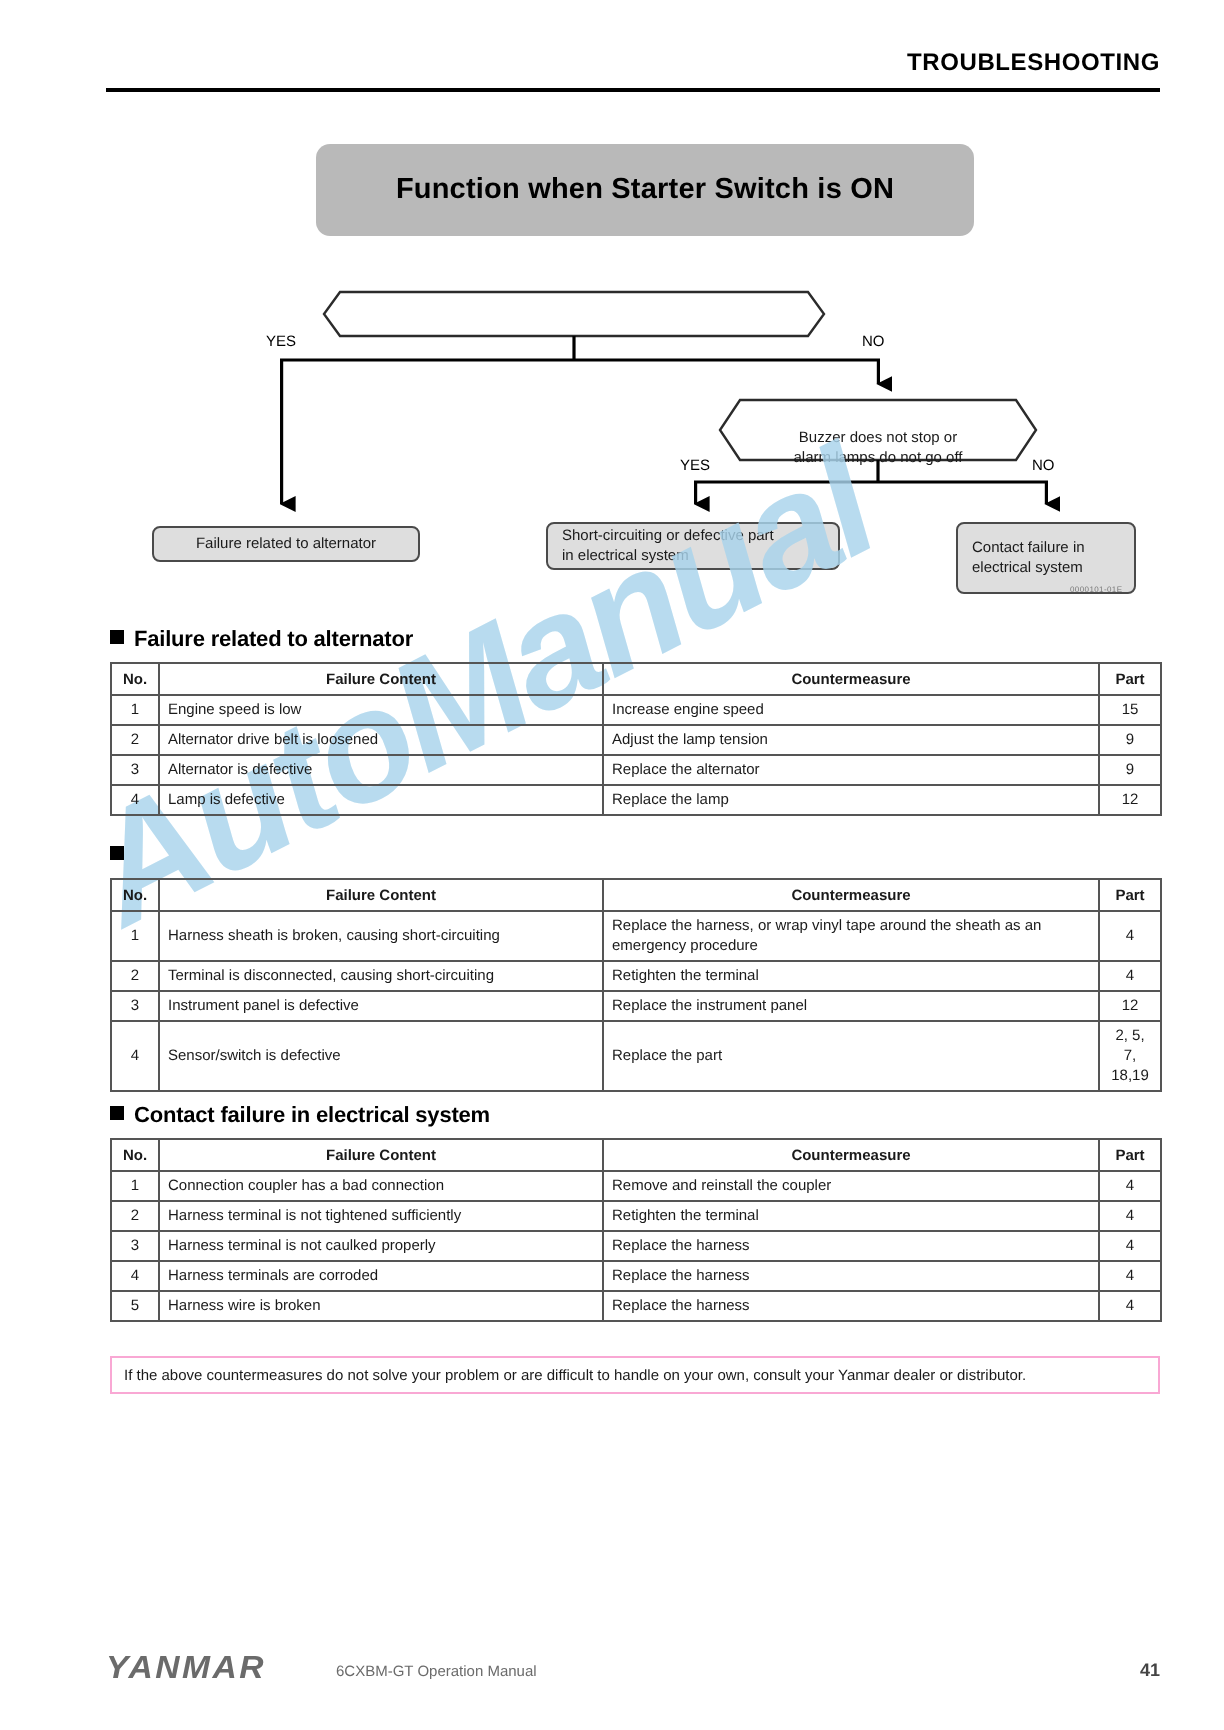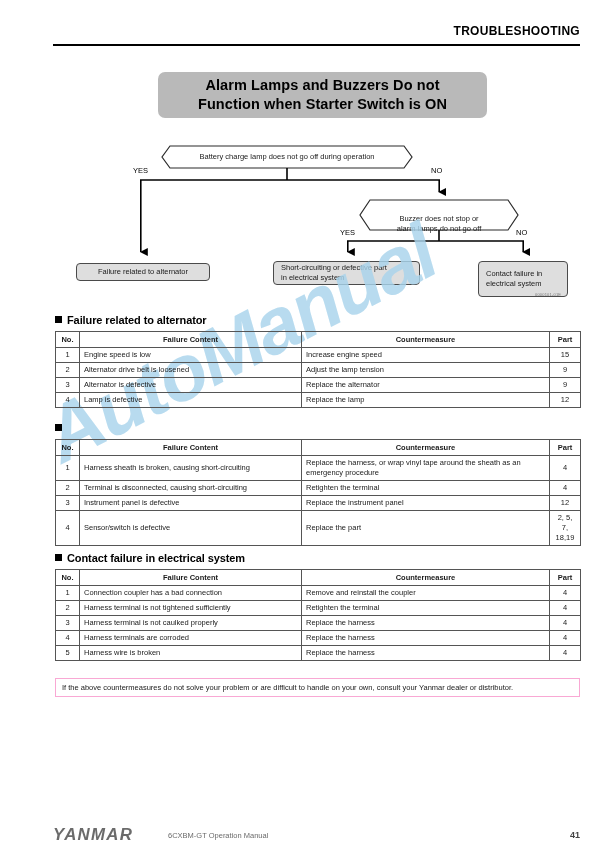--- a/index.html
+++ b/index.html
@@ -241,21 +241,20 @@
   <div class="wm-text">AutoManual</div>
 </div>
 
 <div id="page-header">
   <div class="hdr-title">TROUBLESHOOTING</div>
   <div class="hdr-rule"></div>
 </div>
 
 <div id="title-banner">
   <div>
-    <div>Alarm Lamps and Buzzers Do not</div>
     <div>Function when Starter Switch is ON</div>
   </div>
 </div>
 
 <div id="flowchart">
 
   <svg width="612" height="310" style="position:absolute;left:0;top:0;">
     <defs>
       <marker id="arrowdown" markerWidth="8" markerHeight="8" refX="4" refY="7" orient="auto" markerUnits="userSpaceOnUse">
         <path d="M0,0 L8,0 L4,8 z" fill="#000"></path>
@@ -276,23 +275,20 @@
 
     <line x1="439" y1="230" x2="439" y2="241" stroke="#000" stroke-width="1.6"></line>
 
     <line x1="347" y1="241" x2="524" y2="241" stroke="#000" stroke-width="1.6"></line>
 
     <line x1="347.8" y1="241" x2="347.8" y2="252" stroke="#000" stroke-width="1.6" marker-end="url(#arrowdown)"></line>
 
     <line x1="523.2" y1="241" x2="523.2" y2="252" stroke="#000" stroke-width="1.6" marker-end="url(#arrowdown)"></line>
   </svg>
 
-  <div class="hexbox" style="left:162px;top:146px;width:250px;height:22px;">
-    <span class="hex-label">Battery charge lamp does not go off during operation</span>
-  </div>
 
   <div class="hexbox" style="left:360px;top:200px;width:158px;height:48px;">
     <span class="hex-label">
       <span>Buzzer does not stop or</span><br>
       <span>alarm lamps do not go off</span>
     </span>
   </div>
 
   <div class="yn-label" style="left:133px;top:166px;">YES</div>
   <div class="yn-label" style="left:431px;top:166px;">NO</div>

